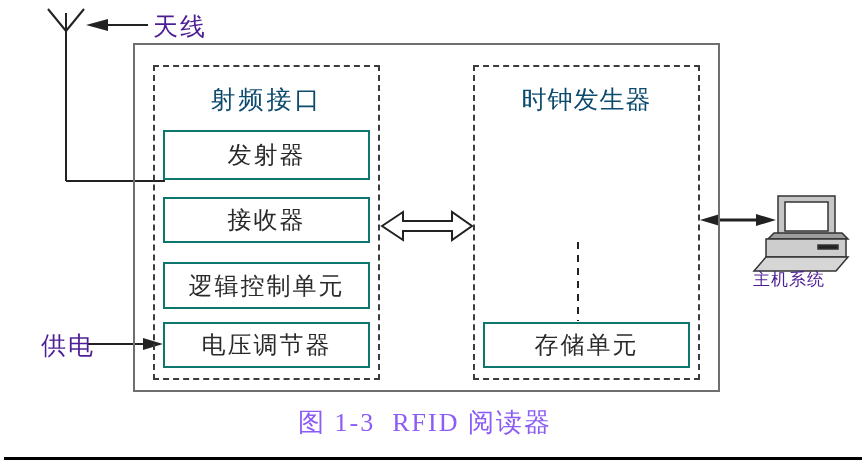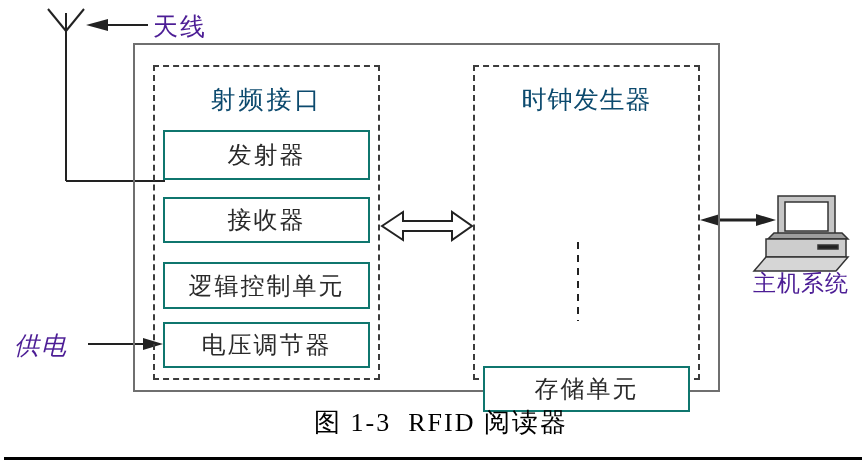--- a/index.html
+++ b/index.html
@@ -40,33 +40,33 @@
     font-size:24px; letter-spacing:2px; color:#2a2a2a;
   }
   .block.col-l { left:163px; }
   .block.col-r { left:483px; }
   .b-fashe   { top:130px; height:46px; }
   .b-jieshou { top:197px; height:42px; }
   .b-shizhong{ top:262px; height:43px; }
   .b-dianya  { top:322px; height:42px;text-align:right; }
   .b-weikong { top:132px; height:44px; }
   .b-yingyong{ top:195px; height:43px; }
-  .b-cunchu  { top:322px; height:42px;margin-top:44px; }
+  .b-cunchu  { top:322px; height:42px; }
   .float-label {
     font-size:25px; letter-spacing:2px; color:#4c1d95;
     white-space:nowrap;
   }
   .lbl-antenna { left:153px; top:10px; }
-  .lbl-power   { left:14px;  top:329px;font-style:italic; }
-  .lbl-host    { left:753px; top:268px; font-size:23px; letter-spacing:1px; }
+  .lbl-power   { left:41px;  top:329px; }
+  .lbl-host    { left:753px; top:268px; font-size:17px; letter-spacing:1px; }
   .caption {
-    left:16px; top:405px; width:850px;
+    left:0; top:405px; width:850px;
     text-align:center;
     font-size:26px; letter-spacing:2px;
-    white-space:pre; color:#000000;
+    white-space:pre; color:#8b5cf6;
   }
   .bottom-rule {
     left:4px; top:457px; width:858px; height:3px;
     background:#000;
   }
   svg.overlay { position:absolute; left:0; top:0; width:867px; height:464px; pointer-events:none; }
 </style>
 </head>
 <body>
 

